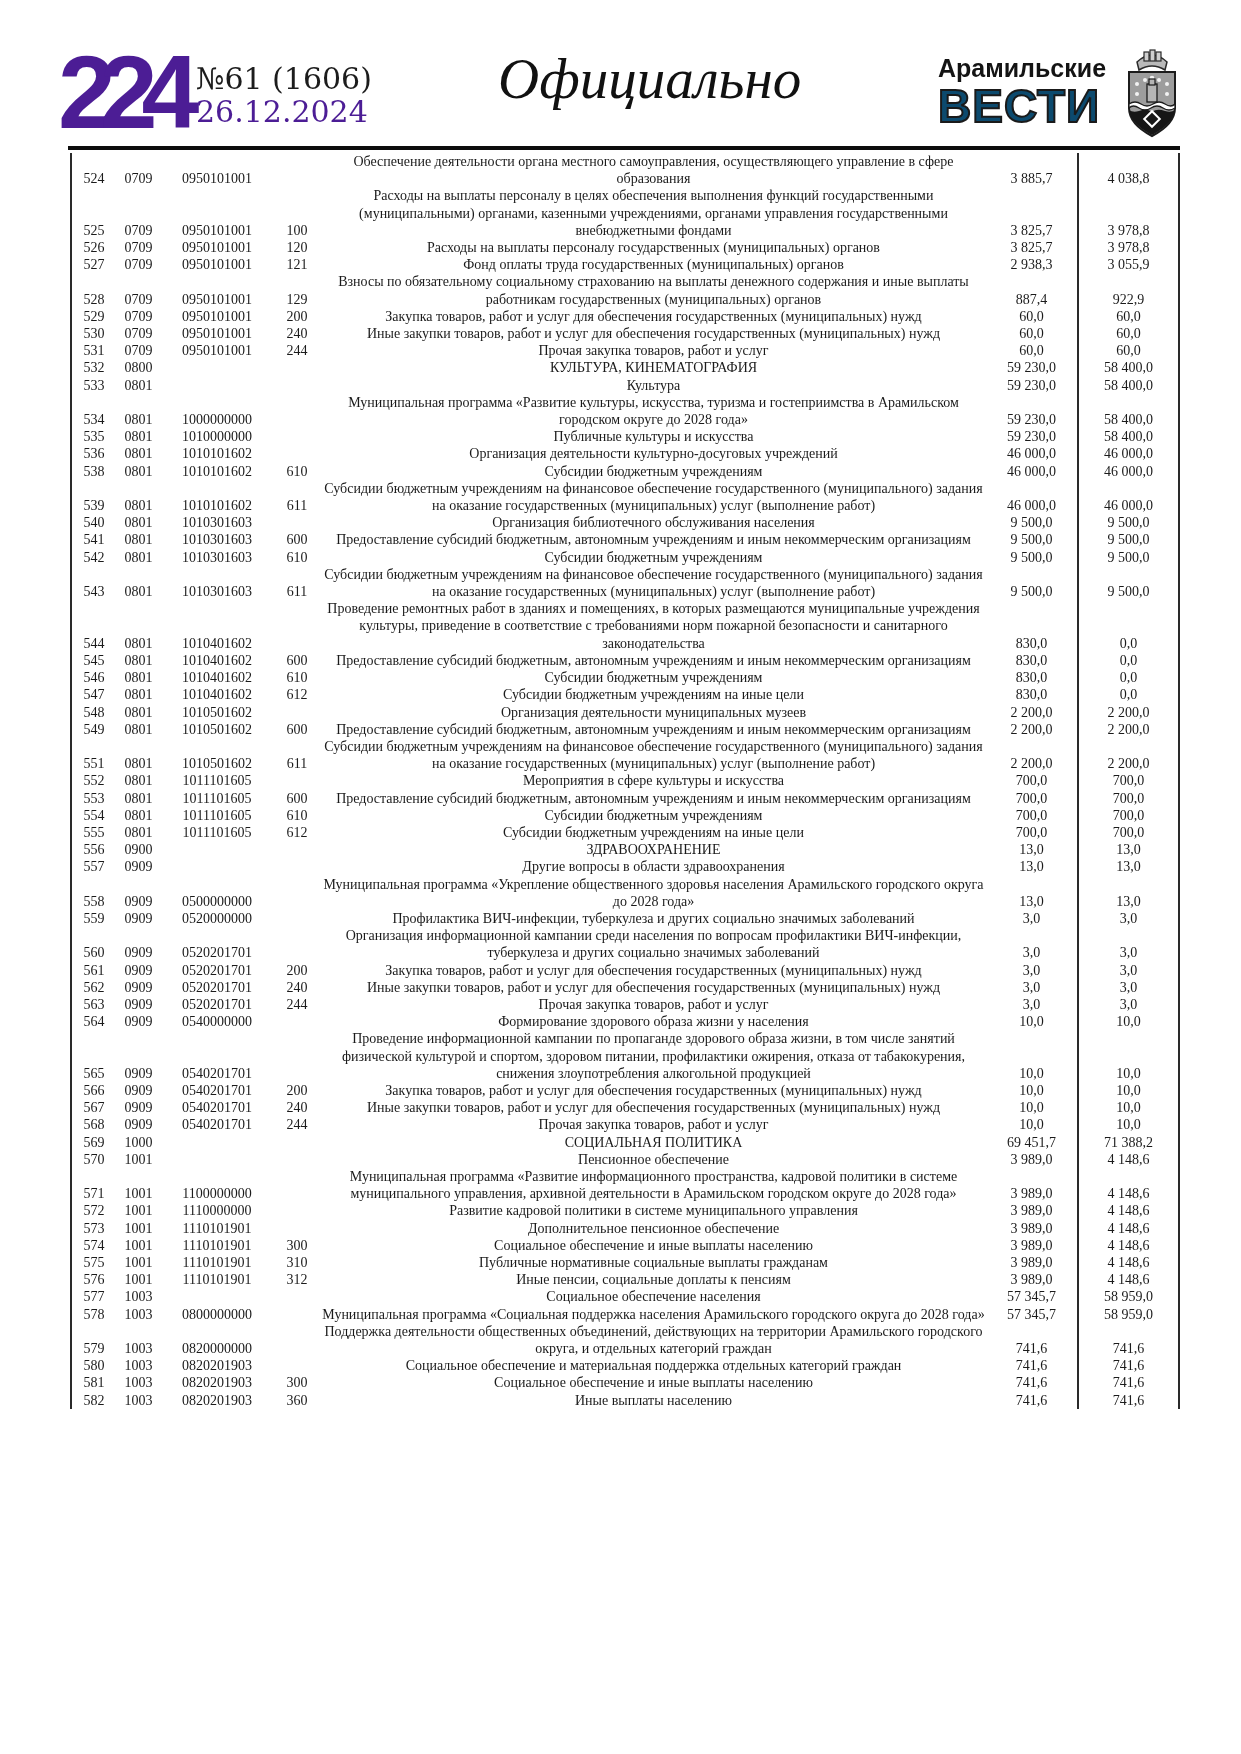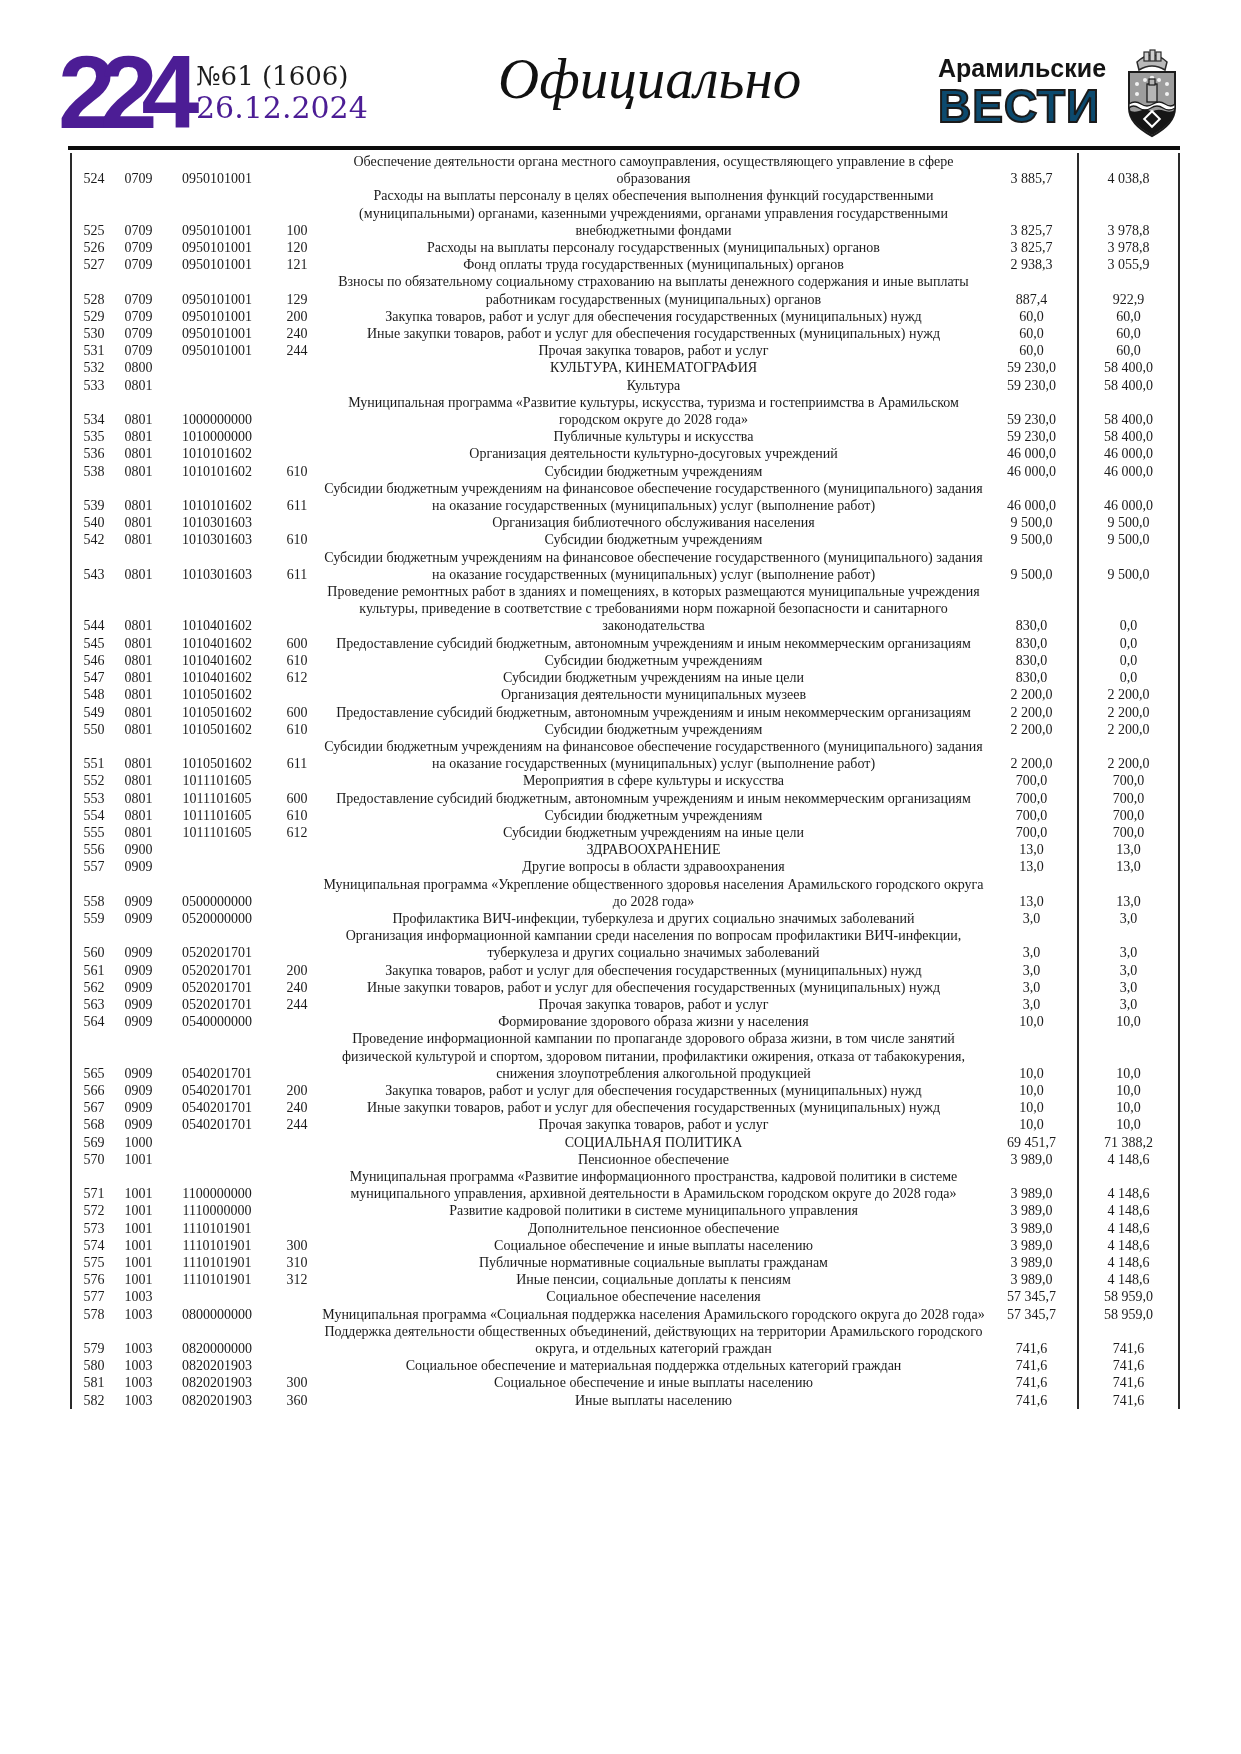--- a/index.html
+++ b/index.html
@@ -14,21 +14,21 @@
   
   .page-number{
     position:absolute;left:58px;top:40px;
     font-family:"Liberation Sans", sans-serif;
     font-weight:900;font-size:104px;line-height:1;
     letter-spacing:-0.155em;color:#4c1d95;
   }
   .issue-block{position:absolute;left:196px;top:62px;line-height:1.1;}
   .issue-number{
     font-family:"DejaVu Serif", serif;
-    font-size:26px;color:#1c1c1c;white-space:nowrap;
+    font-size:30px;color:#1c1c1c;white-space:nowrap;
   }
   .issue-date{
     font-family:"DejaVu Serif", serif;
     font-size:30px;color:#4c1d95;white-space:nowrap;
   }
   .section-title{
     position:absolute;left:498px;top:46px;
     font-family:"Liberation Serif", serif;
     font-style:italic;font-weight:400;
     font-size:57px;color:#111111;white-space:nowrap;
@@ -270,20 +270,29 @@
         <tr>
           <td class="c-num">540</td>
           <td class="c-rz">0801</td>
           <td class="c-csr">1010301603</td>
           <td class="c-vr"></td>
           <td class="c-txt">Организация библиотечного обслуживания населения</td>
           <td class="c-v1">9 500,0</td>
           <td class="c-v2">9 500,0</td>
         </tr>
         <tr>
+          <td class="c-num">541</td>
+          <td class="c-rz">0801</td>
+          <td class="c-csr">1010301603</td>
+          <td class="c-vr">600</td>
+          <td class="c-txt">Предоставление субсидий бюджетным, автономным учреждениям и иным некоммерческим организациям</td>
+          <td class="c-v1">9 500,0</td>
+          <td class="c-v2">9 500,0</td>
+        </tr>
+        <tr>
           <td class="c-num">542</td>
           <td class="c-rz">0801</td>
           <td class="c-csr">1010301603</td>
           <td class="c-vr">610</td>
           <td class="c-txt">Субсидии бюджетным учреждениям</td>
           <td class="c-v1">9 500,0</td>
           <td class="c-v2">9 500,0</td>
         </tr>
         <tr>
           <td class="c-num">543</td>
@@ -338,29 +347,20 @@
           <td class="c-txt">Организация деятельности муниципальных музеев</td>
           <td class="c-v1">2 200,0</td>
           <td class="c-v2">2 200,0</td>
         </tr>
         <tr>
           <td class="c-num">549</td>
           <td class="c-rz">0801</td>
           <td class="c-csr">1010501602</td>
           <td class="c-vr">600</td>
           <td class="c-txt">Предоставление субсидий бюджетным, автономным учреждениям и иным некоммерческим организациям</td>
-          <td class="c-v1">2 200,0</td>
-          <td class="c-v2">2 200,0</td>
-        </tr>
-        <tr>
-          <td class="c-num">550</td>
-          <td class="c-rz">0801</td>
-          <td class="c-csr">1010501602</td>
-          <td class="c-vr">610</td>
-          <td class="c-txt">Субсидии бюджетным учреждениям</td>
           <td class="c-v1">2 200,0</td>
           <td class="c-v2">2 200,0</td>
         </tr>
         <tr>
           <td class="c-num">551</td>
           <td class="c-rz">0801</td>
           <td class="c-csr">1010501602</td>
           <td class="c-vr">611</td>
           <td class="c-txt">Субсидии бюджетным учреждениям на финансовое обеспечение государственного (муниципального) задания на оказание государственных (муниципальных) услуг (выполнение работ)</td>
           <td class="c-v1">2 200,0</td>

